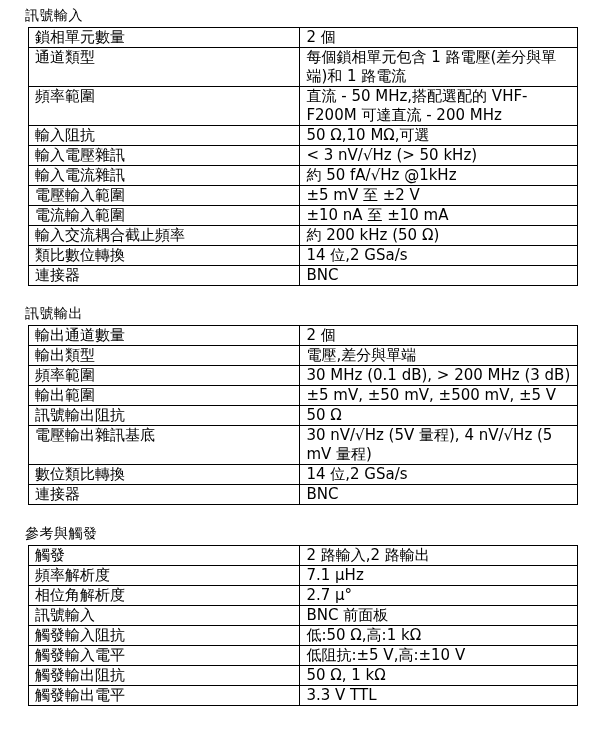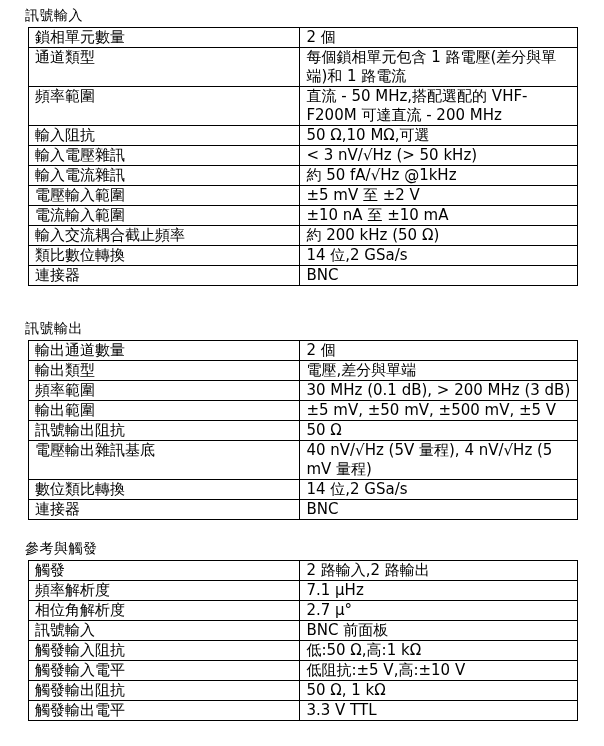--- a/index.html
+++ b/index.html
@@ -15,21 +15,21 @@
     color: #000000;
     -webkit-font-smoothing: antialiased;
   }
   .page {
     box-sizing: border-box;
     width: 492px;
     height: 746px;
     padding: 8px 0 0 25px;
   }
   .section { margin: 0; }
-  .section.gap-large { margin-top: 35px; }
+  .section.gap-large { margin-top: 20px; }
   .section.gap-small { margin-top: 21px; }
   .section-title {
     font-size: 14px;
     line-height: 15px;
     margin: 0 0 4px 0;
     font-weight: normal;
     letter-spacing: 0.5px;
   }
   table.spec-table {
     border-collapse: collapse;
@@ -132,21 +132,21 @@
           <tr>
             <td class="label-cell">輸出範圍</td>
             <td class="value-cell">±5 mV, ±50 mV, ±500 mV, ±5 V</td>
           </tr>
           <tr>
             <td class="label-cell">訊號輸出阻抗</td>
             <td class="value-cell">50 Ω</td>
           </tr>
           <tr>
             <td class="label-cell">電壓輸出雜訊基底</td>
-            <td class="value-cell">40 nV/√Hz (5V 量程), 4 nV/√Hz (5 mV 量程)</td>
+            <td class="value-cell">30 nV/√Hz (5V 量程), 4 nV/√Hz (5 mV 量程)</td>
           </tr>
           <tr>
             <td class="label-cell">數位類比轉換</td>
             <td class="value-cell">14 位,2 GSa/s</td>
           </tr>
           <tr>
             <td class="label-cell">連接器</td>
             <td class="value-cell">BNC</td>
           </tr>
         </tbody>

